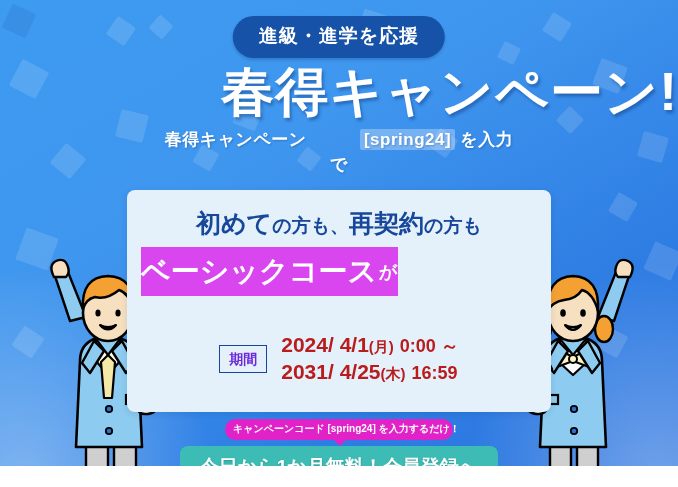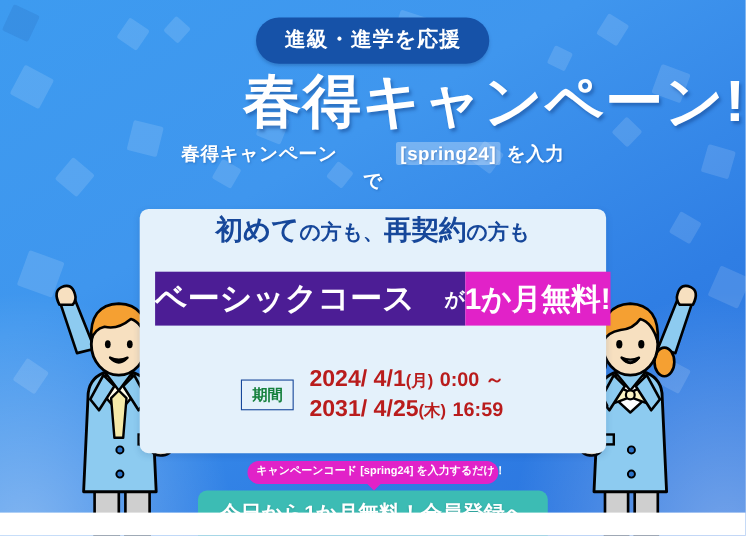--- a/index.html
+++ b/index.html
@@ -119,21 +119,21 @@
     left: 127px;
     top: 190px;
     width: 424px;
     height: 222px;
     background: #e4f1fb;
     border-radius: 8px;
     box-shadow: 0 2px 6px rgba(20,60,120,0.15);
   }
 
   .card-lead {
-    margin-top: 2px;
+    margin-top: 17px;
     text-align: center;
     color: #16479a;
     font-size: 19px;
     font-weight: bold;
     white-space: nowrap;
   }
   .card-lead .big {
     font-size: 25px;
     font-weight: bold;
   }
@@ -142,28 +142,27 @@
   .band {
     position: absolute;
     left: 14px;
     top: 57px;
     width: 396px;
     height: 49px;
     display: flex;
     align-items: stretch;
   }
   .band-left {
-    background: #4c1d95;
+    background: #d946ef;
     flex: 0 0 252px;
     display: flex;
     align-items: center;
     justify-content: center;
     color: #ffffff;
     white-space: nowrap;
-    gap: 25px;
   }
   .band-left .big {
     font-size: 29px;
     font-weight: bold;
     letter-spacing: 0px;
   }
   .band-left .small {
     font-size: 18px;
     font-weight: bold;
     margin-left: 2px;
@@ -186,21 +185,21 @@
     left: 0;
     right: 0;
     top: 142px;
     display: flex;
     align-items: center;
     justify-content: center;
     gap: 14px;
   }
   .period-label {
     border: 1px solid #16479a;
-    color: #15803d;
+    color: #6d28d9;
     font-size: 14px;
     font-weight: bold;
     padding: 6px 9px;
     line-height: 1;
     white-space: nowrap;
   }
   .period-dates {
     color: #b91c1c;
     font-size: 21px;
     font-weight: bold;
@@ -411,21 +410,20 @@
 
     <div class="card-lead">
       <span class="big">初めて</span><span>の方も、</span><span class="big">再契約</span><span>の方も</span>
     </div>
 
     <div class="band">
       <div class="band-left">
         <span class="big">ベーシックコース</span>
           <span class="small">が</span>
       </div>
-      <div class="band-right">1か月無料!</div>
     </div>
 
     <div class="period-row">
       <div class="period-label">期間</div>
       <div class="period-dates">
         <div>
           <span>2024/ 4/1</span><span class="dow">(月)</span> <span class="tm">0:00 ～</span>
         </div>
         <div>
           <span>2031/ 4/25</span><span class="dow">(木)</span> <span class="tm">16:59</span>

